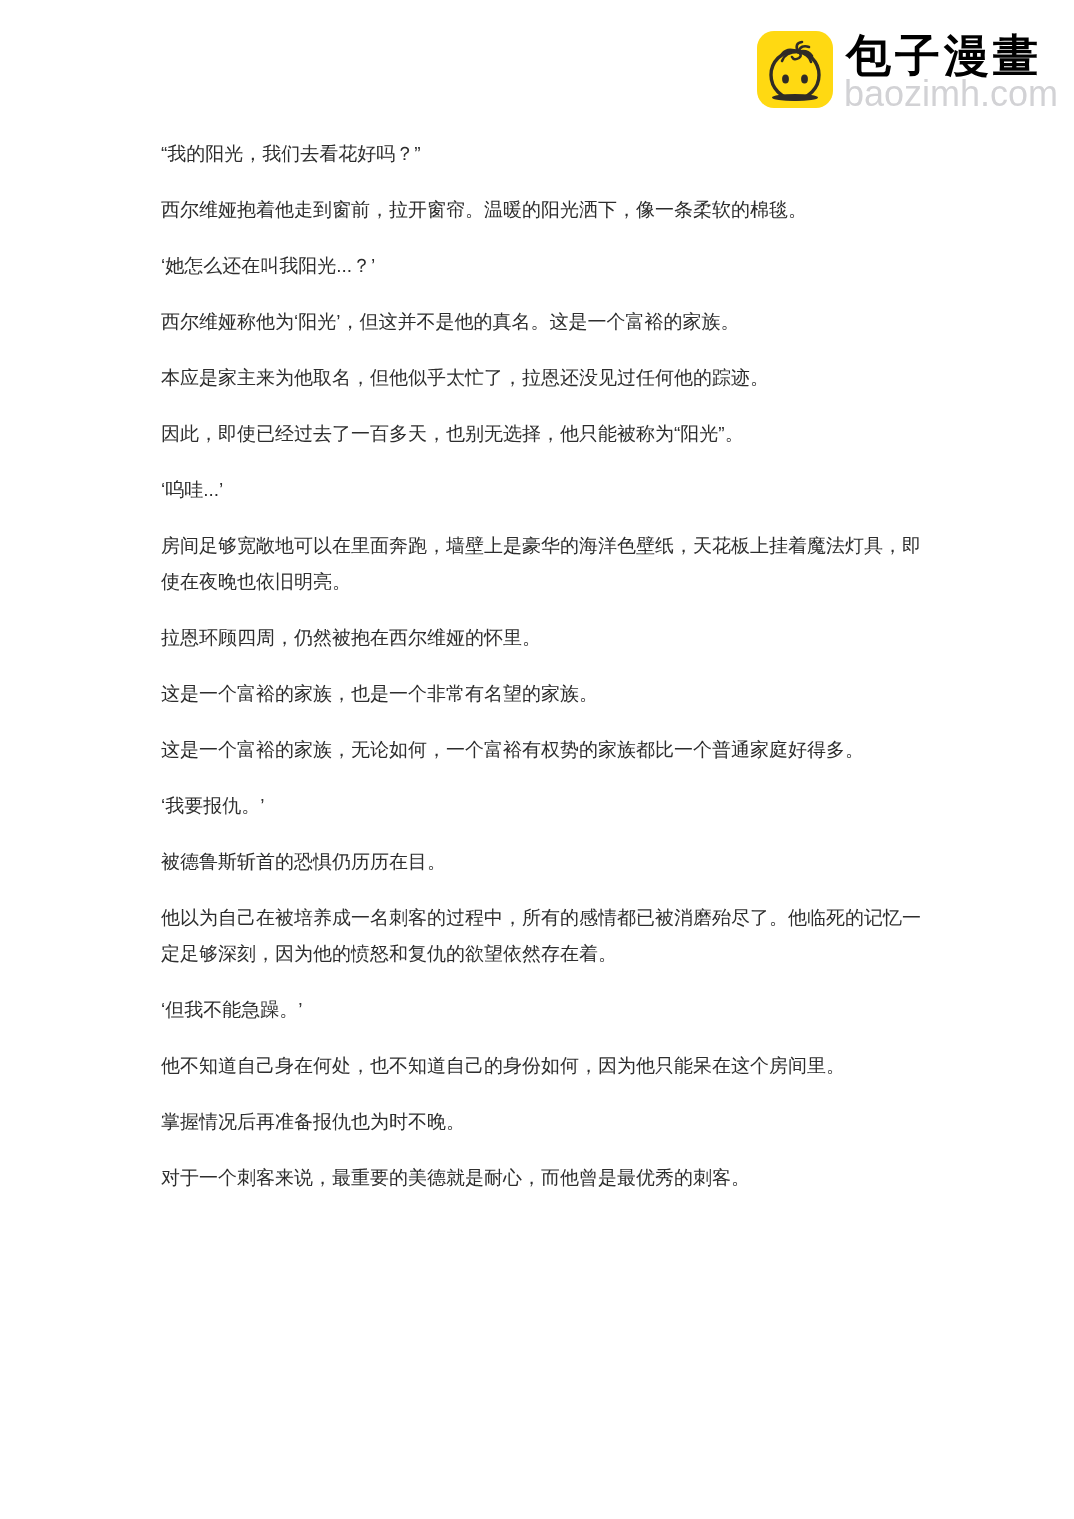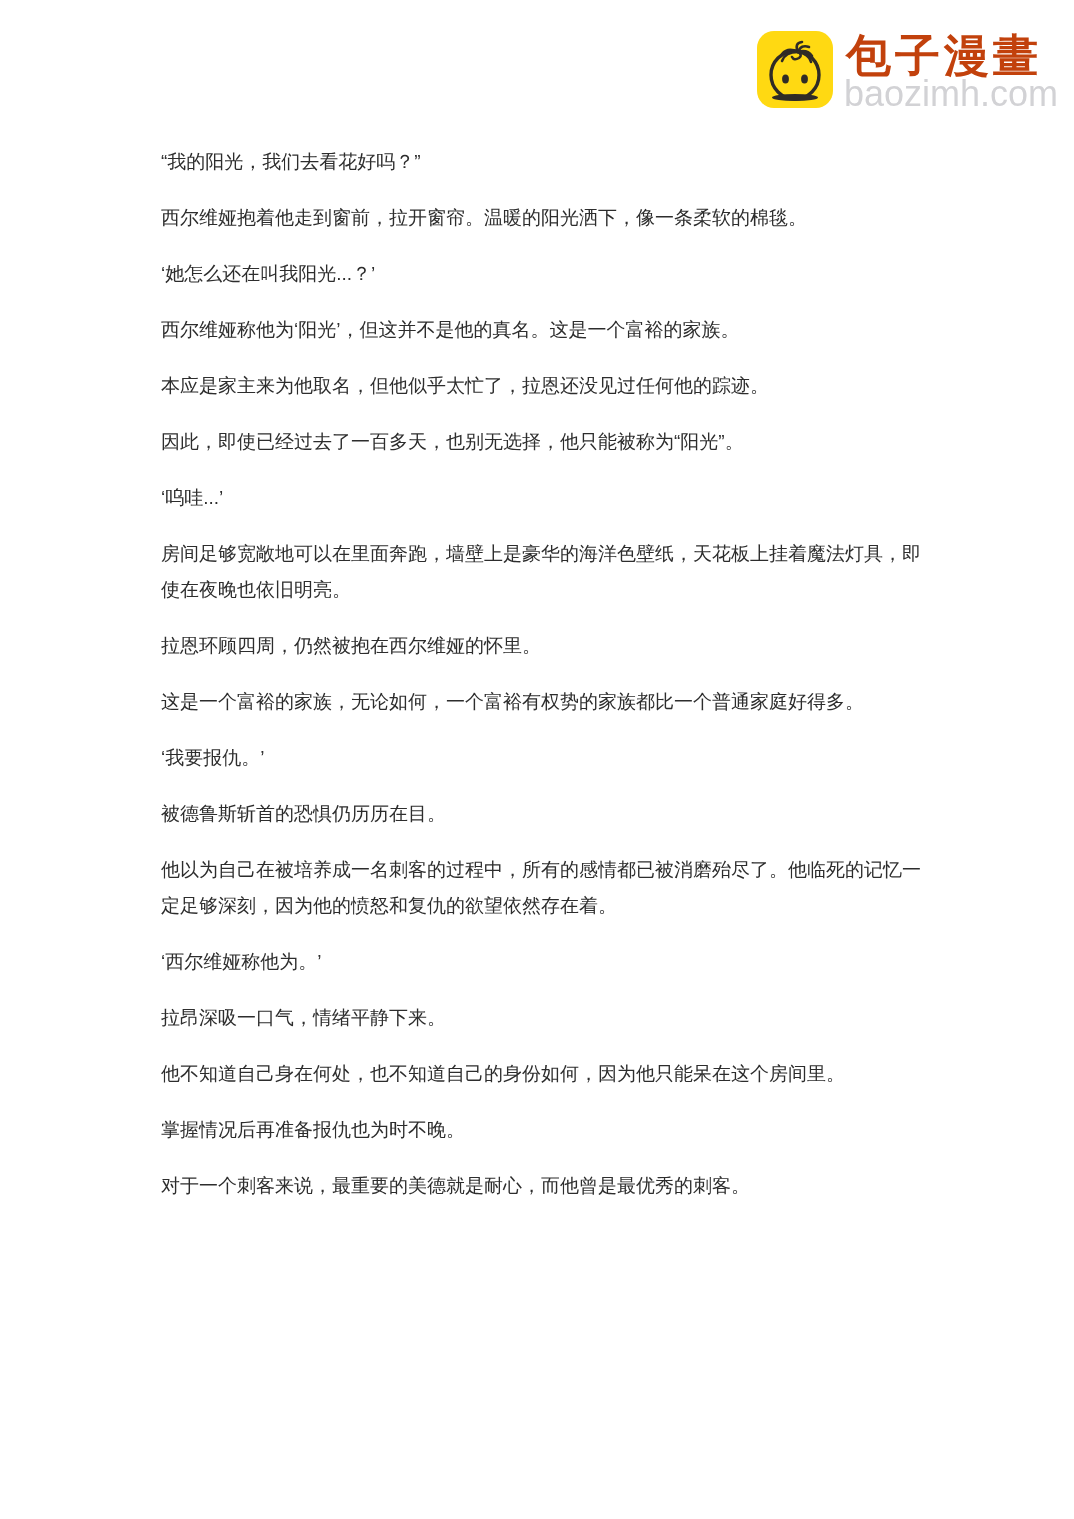--- a/index.html
+++ b/index.html
@@ -30,37 +30,37 @@
   .logo-text {
     margin-left: 13px;
     display: flex;
     flex-direction: column;
   }
   .brand-zh {
     font-size: 45px;
     font-weight: 700;
     line-height: 50px;
     letter-spacing: 4px;
-    color: #c2410c;
+    color: #000000;
     white-space: nowrap;
   }
   .brand-domain {
     font-size: 36px;
     line-height: 31px;
     margin-top: -3px;
     margin-left: -2px;
     color: #d2d2d5;
     white-space: nowrap;
   }
 
   
   .content {
     position: absolute;
     left: 161px;
-    top: 144px;
+    top: 136px;
     width: 772px;
     font-size: 19px;
     line-height: 36px;
     color: #2d2d2d;
     text-align: left;
   }
   .content p {
     margin: 0 0 20px 0;
   }
   .content p.italic {
@@ -101,22 +101,22 @@
 <div class="content">
     <p>“我的阳光，我们去看花好吗？”</p>
     <p>西尔维娅抱着他走到窗前，拉开窗帘。温暖的阳光洒下，像一条柔软的棉毯。</p>
     <p class="italic">‘她怎么还在叫我阳光...？’</p>
     <p>西尔维娅称他为‘阳光’，但这并不是他的真名。这是一个富裕的家族。</p>
     <p>本应是家主来为他取名，但他似乎太忙了，拉恩还没见过任何他的踪迹。</p>
     <p>因此，即使已经过去了一百多天，也别无选择，他只能被称为“阳光”。</p>
     <p class="italic">‘呜哇...’</p>
     <p>房间足够宽敞地可以在里面奔跑，墙壁上是豪华的海洋色壁纸，天花板上挂着魔法灯具，即使在夜晚也依旧明亮。</p>
     <p>拉恩环顾四周，仍然被抱在西尔维娅的怀里。</p>
+    <p>这是一个富裕的家族，也是一个非常有名望的家族。</p>
     <p>这是一个富裕的家族，无论如何，一个富裕有权势的家族都比一个普通家庭好得多。</p>
     <p class="italic">‘我要报仇。’</p>
     <p>被德鲁斯斩首的恐惧仍历历在目。</p>
     <p>他以为自己在被培养成一名刺客的过程中，所有的感情都已被消磨殆尽了。他临死的记忆一定足够深刻，因为他的愤怒和复仇的欲望依然存在着。</p>
-    <p class="italic">‘西尔维娅称他为。’</p>
-    <p>拉昂深吸一口气，情绪平静下来。</p>
+    <p class="italic">‘但我不能急躁。’</p>
     <p>他不知道自己身在何处，也不知道自己的身份如何，因为他只能呆在这个房间里。</p>
     <p>掌握情况后再准备报仇也为时不晚。</p>
     <p>对于一个刺客来说，最重要的美德就是耐心，而他曾是最优秀的刺客。</p>
   </div>
 
 </body></html>

